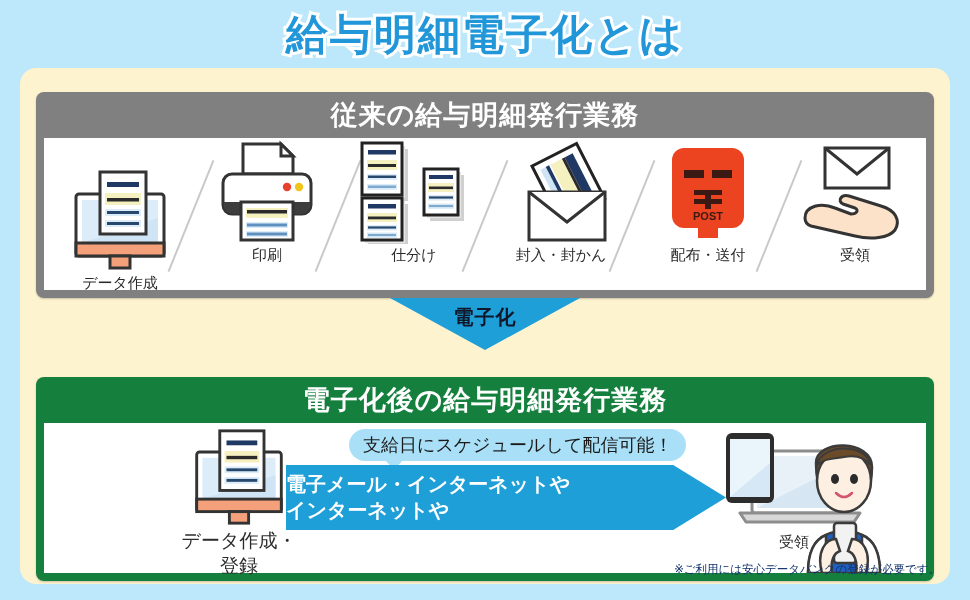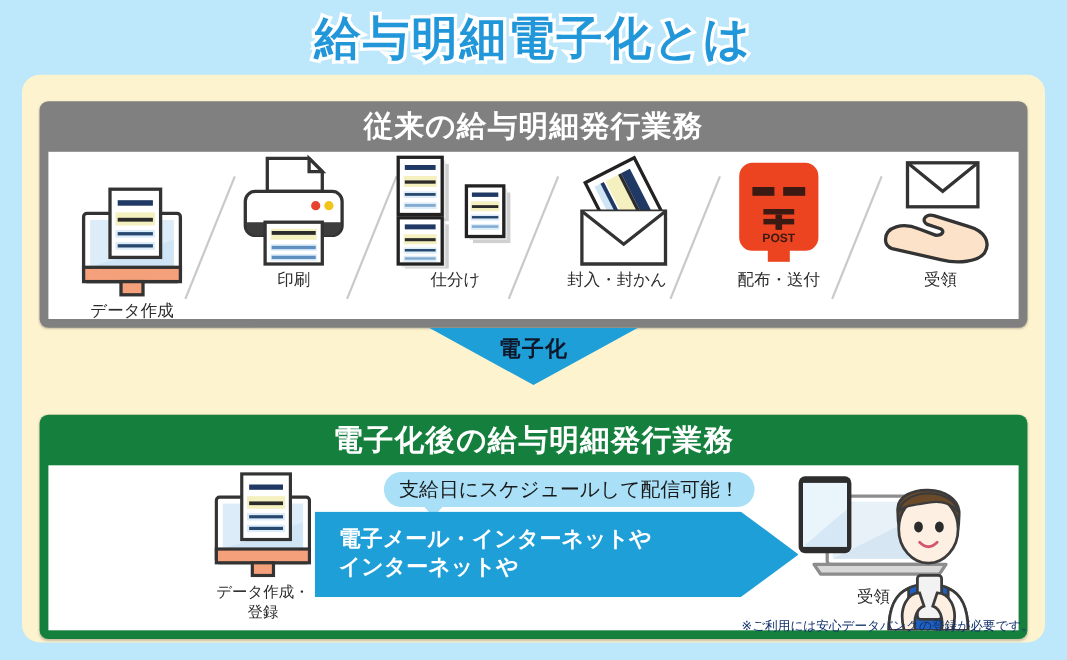--- a/index.html
+++ b/index.html
@@ -85,39 +85,39 @@
   }
   .mid-arrow span{
     color:#0f172a;font-size:20px;font-weight:bold;margin-top:6px;letter-spacing:1px;
   }
 
   
   .bot-left{
     position:absolute;left:105px;top:4px;width:180px;height:146px;
     display:flex;flex-direction:column;align-items:center;
   }
-  .bot-left .lbl{font-size:14px;color:#2b2b2b;text-align:center;line-height:1.3;margin-top:2px;}
+  .bot-left .lbl{font-size:19px;color:#2b2b2b;text-align:center;line-height:1.3;margin-top:2px;}
 
   .bubble{
     position:absolute;left:305px;top:6px;
     background:#a9e0f7;border-radius:16px;padding:4px 14px;
     font-size:18px;color:#1a1a1a;white-space:nowrap;
   }
   .bubble:after{
     content:"";position:absolute;left:36px;bottom:-9px;
     border-left:9px solid transparent;border-right:9px solid transparent;
     border-top:10px solid #a9e0f7;
   }
 
   .big-arrow{
-    position:absolute;left:242px;top:42px;width:440px;height:78px;
+    position:absolute;left:242px;top:42px;width:440px;height:65px;
     background:#1f9fd8;
     clip-path:polygon(0 0, 88% 0, 100% 50%, 88% 100%, 0 100%);
     display:flex;flex-direction:column;justify-content:center;
-    padding-left:22px;box-sizing:border-box;
+    box-sizing:border-box;
   }
   .big-arrow span{color:#ffffff;font-size:20px;font-weight:bold;line-height:1.28;}
 
   .cost{
     position:absolute;left:258px;top:112px;width:420px;
     text-align:center;font-size:21px;font-weight:bold;color:#2196d4;
   }
 
   .bot-right{
     position:absolute;left:660px;top:0px;width:220px;height:150px;

